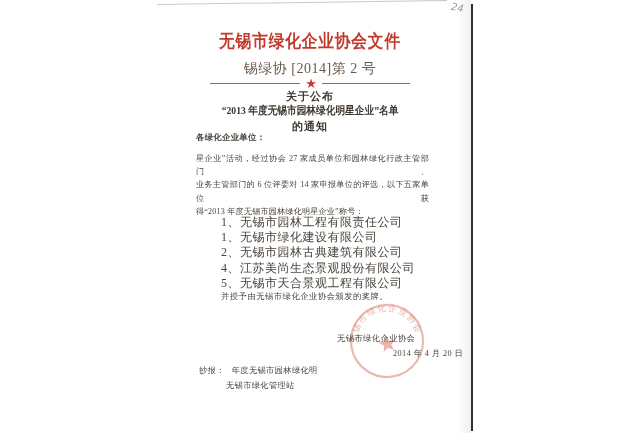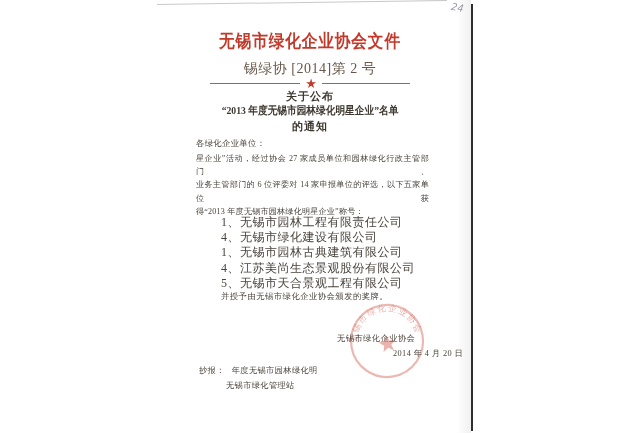--- a/index.html
+++ b/index.html
@@ -29,21 +29,21 @@
   .rule-seg.right{width:88px;}
   .star{font-family:"DejaVu Sans",sans-serif;color:#c5392b;font-size:13px;line-height:1;}
   .subject1{position:absolute;left:0;top:89px;width:328px;
     font-size:11px;font-weight:700;color:#3d372f;letter-spacing:1px;}
   .subject2{position:absolute;left:0;top:103px;width:328px;
     font-size:11px;font-weight:700;color:#3d372f;white-space:nowrap;
     transform:scaleX(0.88);transform-origin:center;}
   .subject3{position:absolute;left:0;top:119px;width:328px;
     font-size:11px;font-weight:700;color:#3d372f;letter-spacing:1px;}
   
-  .salutation{position:absolute;left:196px;top:138px;font-size:8.4px;letter-spacing:0.3px;}
+  .salutation{position:absolute;left:196px;top:132px;font-size:8.4px;letter-spacing:0.3px;font-weight:bold;}
   .paragraph{position:absolute;left:196px;top:152px;width:233px;font-size:8.1px;}
   .pline{line-height:13.2px;text-align:justify;text-align-last:justify;letter-spacing:0.2px;}
   .pline.first{padding-left:24px;}
   .pline.last{text-align-last:left;}
   .company-list{position:absolute;left:221px;top:215px;font-size:12px;}
   .company{line-height:15.2px;letter-spacing:0.5px;}
   .closing{position:absolute;left:221px;top:291px;font-size:8.3px;letter-spacing:0.5px;}
   
   .sig-org{position:absolute;left:337px;top:333px;font-size:8.3px;letter-spacing:0.4px;color:#4b443c;z-index:1;}
   .sig-date{position:absolute;left:345px;top:348px;font-size:8.3px;letter-spacing:0.4px;color:#4b443c;z-index:1;margin-left:48px;}
@@ -79,22 +79,22 @@
   <div class="salutation">各绿化企业单位：</div>
 
   <div class="paragraph">
     <div class="pline">星企业”活动，经过协会 27 家成员单位和园林绿化行政主管部门、</div>
     <div class="pline">业务主管部门的 6 位评委对 14 家申报单位的评选，以下五家单位获</div>
     <div class="pline last">得“2013 年度无锡市园林绿化明星企业”称号：</div>
   </div>
 
   <div class="company-list">
     <div class="company">1、无锡市园林工程有限责任公司</div>
-    <div class="company">4、无锡市绿化建设有限公司</div>
-    <div class="company">1、无锡市园林古典建筑有限公司</div>
+    <div class="company">1、无锡市绿化建设有限公司</div>
+    <div class="company">2、无锡市园林古典建筑有限公司</div>
     <div class="company">4、江苏美尚生态景观股份有限公司</div>
     <div class="company">5、无锡市天合景观工程有限公司</div>
   </div>
 
   <div class="closing">并授予由无锡市绿化企业协会颁发的奖牌。</div>
 
   <div class="sig-org">无锡市绿化企业协会</div>
   <div class="sig-date">2014 年 4 月 20 日</div>
 
   <svg class="seal" viewBox="0 0 86 86">

